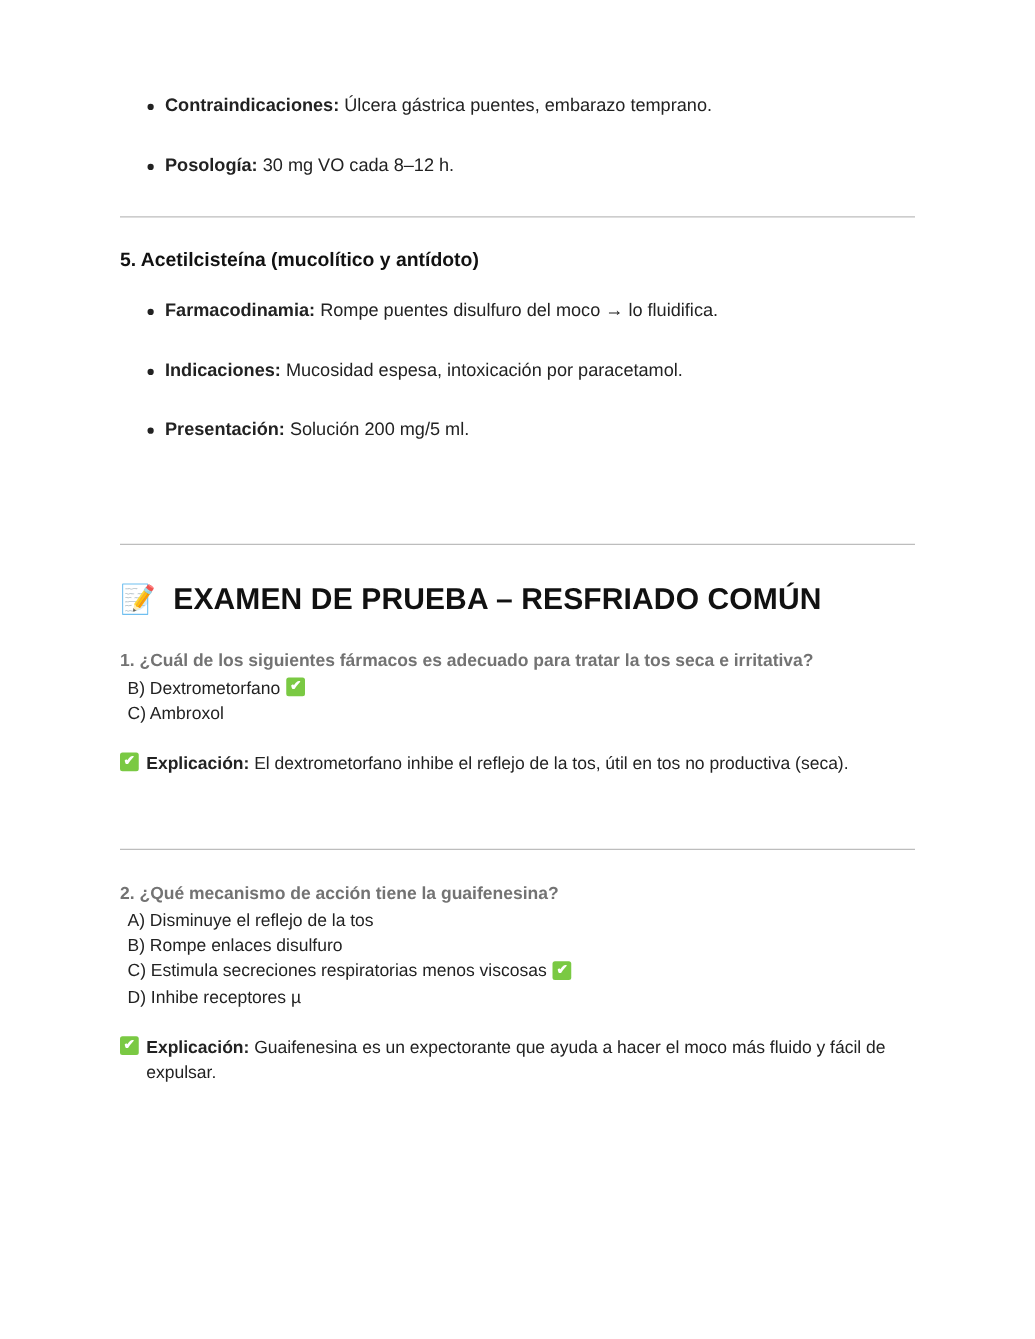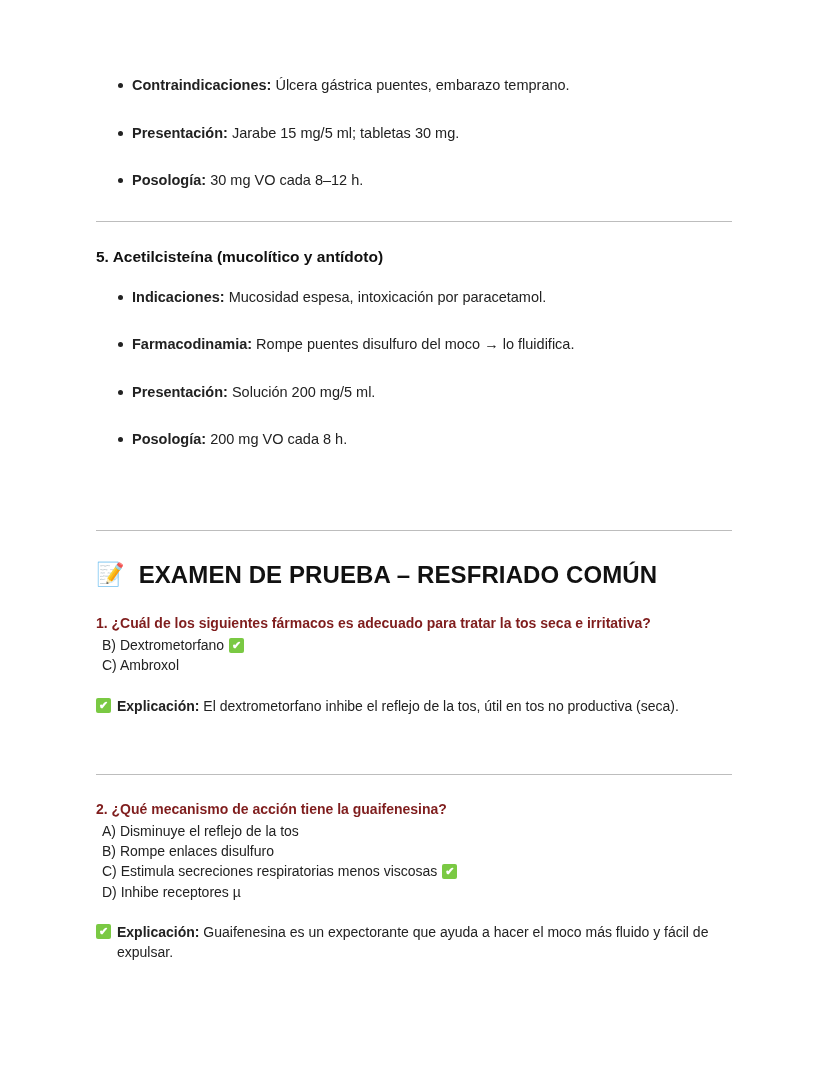--- a/index.html
+++ b/index.html
@@ -74,21 +74,21 @@
     letter-spacing: 0.1px;
     color: #111111;
   }
   .question {
     margin: 0 0 6px 0;
   }
   .q-text {
     font-size: 14px;
     font-weight: bold;
     margin: 0 0 4px 0;
-    color: #7f1d1d;
+    color: #737373;
   }
   .options {
     list-style: none;
     margin: 0;
     padding: 0 0 0 6px;
   }
   .options li {
     font-size: 14px;
     line-height: 1.45;
     color: #222222;
@@ -131,33 +131,31 @@
   }
   .spacer-md { height: 22px; }
 </style>
 </head>
 <body>
 
 <div class="page">
 
   <ul class="bullet-list" id="top-bullets">
       <li><span class="lbl">Contraindicaciones:</span><span> Úlcera gástrica puentes, embarazo temprano.</span></li>
-      <li><span class="lbl">Presentación:</span><span> Jarabe 15 mg/5 ml; tabletas 30 mg.</span></li>
       <li><span class="lbl">Posología:</span><span> 30 mg VO cada 8–12 h.</span></li>
     </ul>
 
   <hr class="divider">
 
   <h2 class="section-heading">5. Acetilcisteína (mucolítico y antídoto)</h2>
 
   <ul class="bullet-list" id="section5-bullets">
+      <li><span class="lbl">Farmacodinamia:</span><span> Rompe puentes disulfuro del moco → lo fluidifica.</span></li>
       <li><span class="lbl">Indicaciones:</span><span> Mucosidad espesa, intoxicación por paracetamol.</span></li>
-      <li><span class="lbl">Farmacodinamia:</span><span> Rompe puentes disulfuro del moco → lo fluidifica.</span></li>
       <li><span class="lbl">Presentación:</span><span> Solución 200 mg/5 ml.</span></li>
-      <li><span class="lbl">Posología:</span><span> 200 mg VO cada 8 h.</span></li>
     </ul>
 
   <div class="spacer-md"></div>
 
   <hr class="divider">
 
   <div class="exam-title">
     <span class="memo-icon">📝</span>
     <h1>EXAMEN DE PRUEBA – RESFRIADO COMÚN</h1>
   </div>

